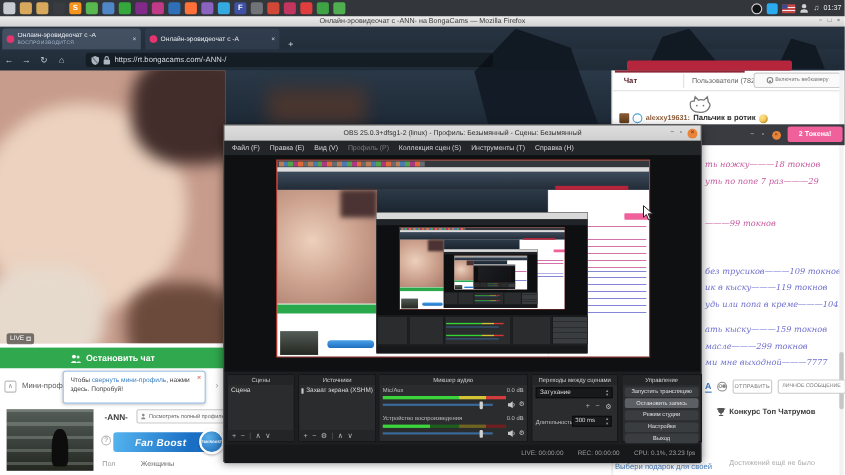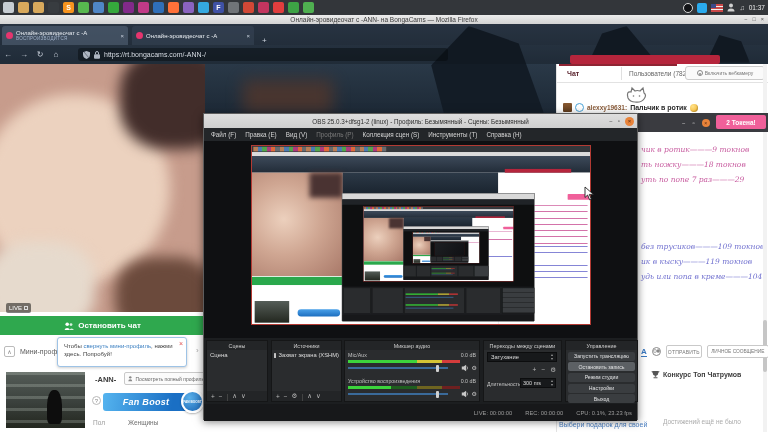--- a/index.html
+++ b/index.html
@@ -354,30 +354,35 @@
   </svg>
   <div class="chat-msg">
     <span class="av1"></span>
     <span class="av2"></span>
     <span class="msg-user">alexxy19631:</span>
     <span class="msg-text">Пальчик в ротик</span>
     <span class="face"></span>
   </div>
 
   <div class="prices p-pink" style="top:79px">
-    <div>чик в ротик———9 токнов</div>
     <div>ть ножку———18 токнов</div>
     <div>уть по попе 7 раз———29</div>
   </div>
   <div class="prices p-pink" style="top:132px">
+    <div>———99 токнов</div>
   </div>
   <div class="prices p-blue" style="top:176px">
     <div>без трусиков———109 токнов</div>
     <div>ик в кыску———119 токнов</div>
     <div>удь или попа в креме———104</div>
+  </div>
+  <div class="prices p-blue" style="top:229px">
+    <div>ать кыску———159 токнов</div>
+    <div>масле———299 токнов</div>
+    <div>ми мне выходной———7777</div>
   </div>
 
   <div class="chat-scroll">
       <div class="chat-thumb"></div>
     </div>
 
   <div class="chat-input">
     <span class="fmt-a">A</span>
     <span class="smiley"></span>
     <span class="send-btn">ОТПРАВИТЬ</span>

